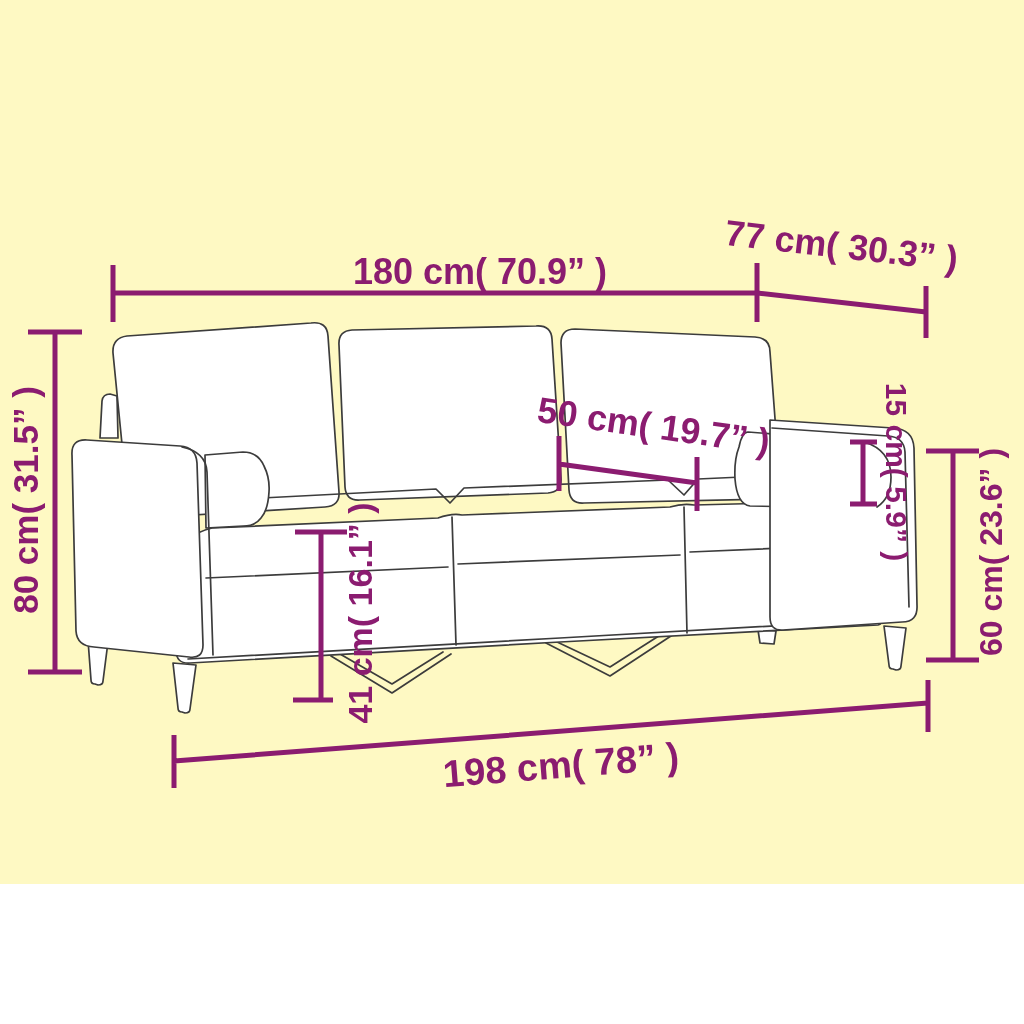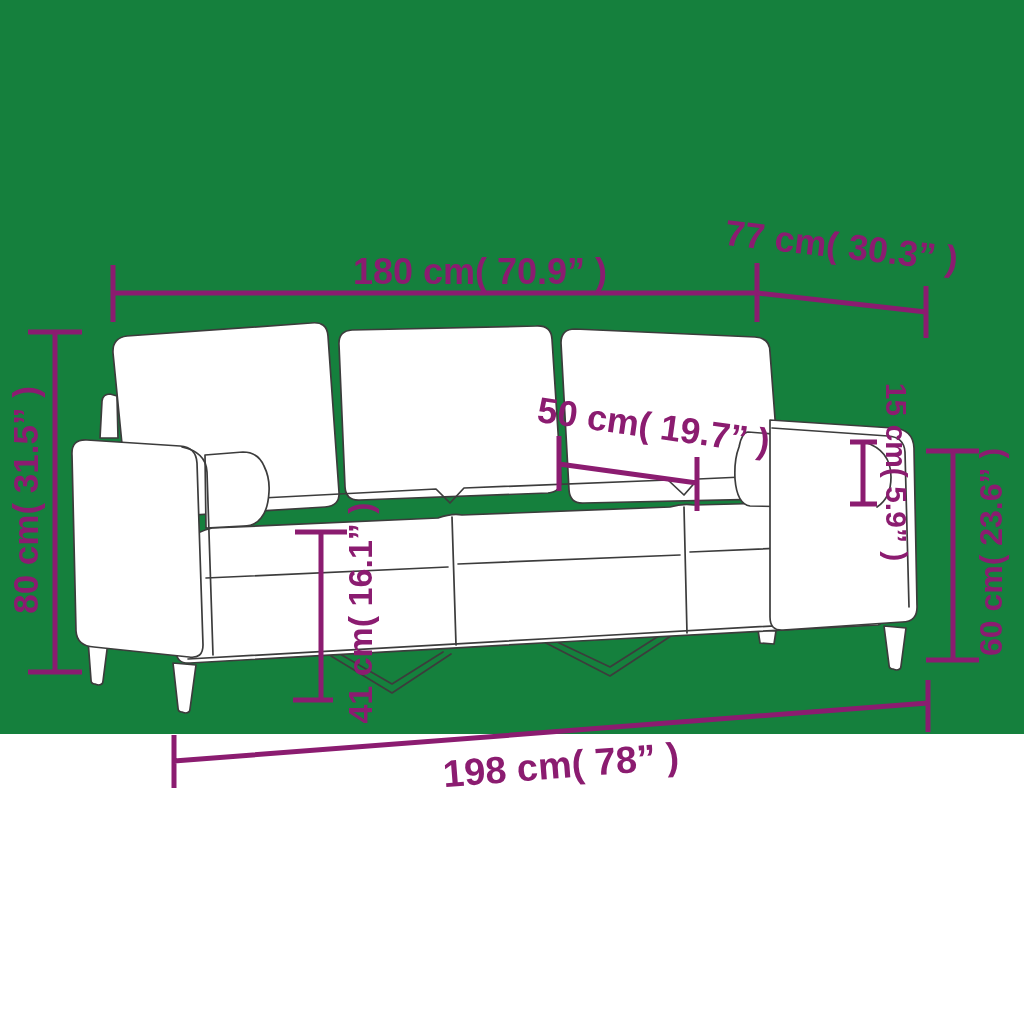--- a/index.html
+++ b/index.html
@@ -7,22 +7,22 @@
     padding: 0;
     width: 1024px;
     height: 1024px;
     background: #ffffff;
     overflow: hidden;
     font-family: "Liberation Sans", sans-serif;
   }
   .canvas {
     position: relative;
     width: 1024px;
-    height: 734px;
-    background: #15803d;
+    height: 884px;
+    background: #fef9c3;
   }
   svg { display: block; }
   .sofa-line {
     fill: none;
     stroke: #3c3c3c;
     stroke-width: 1.7;
     stroke-linecap: round;
     stroke-linejoin: round;
   }
   .sofa-fill {

